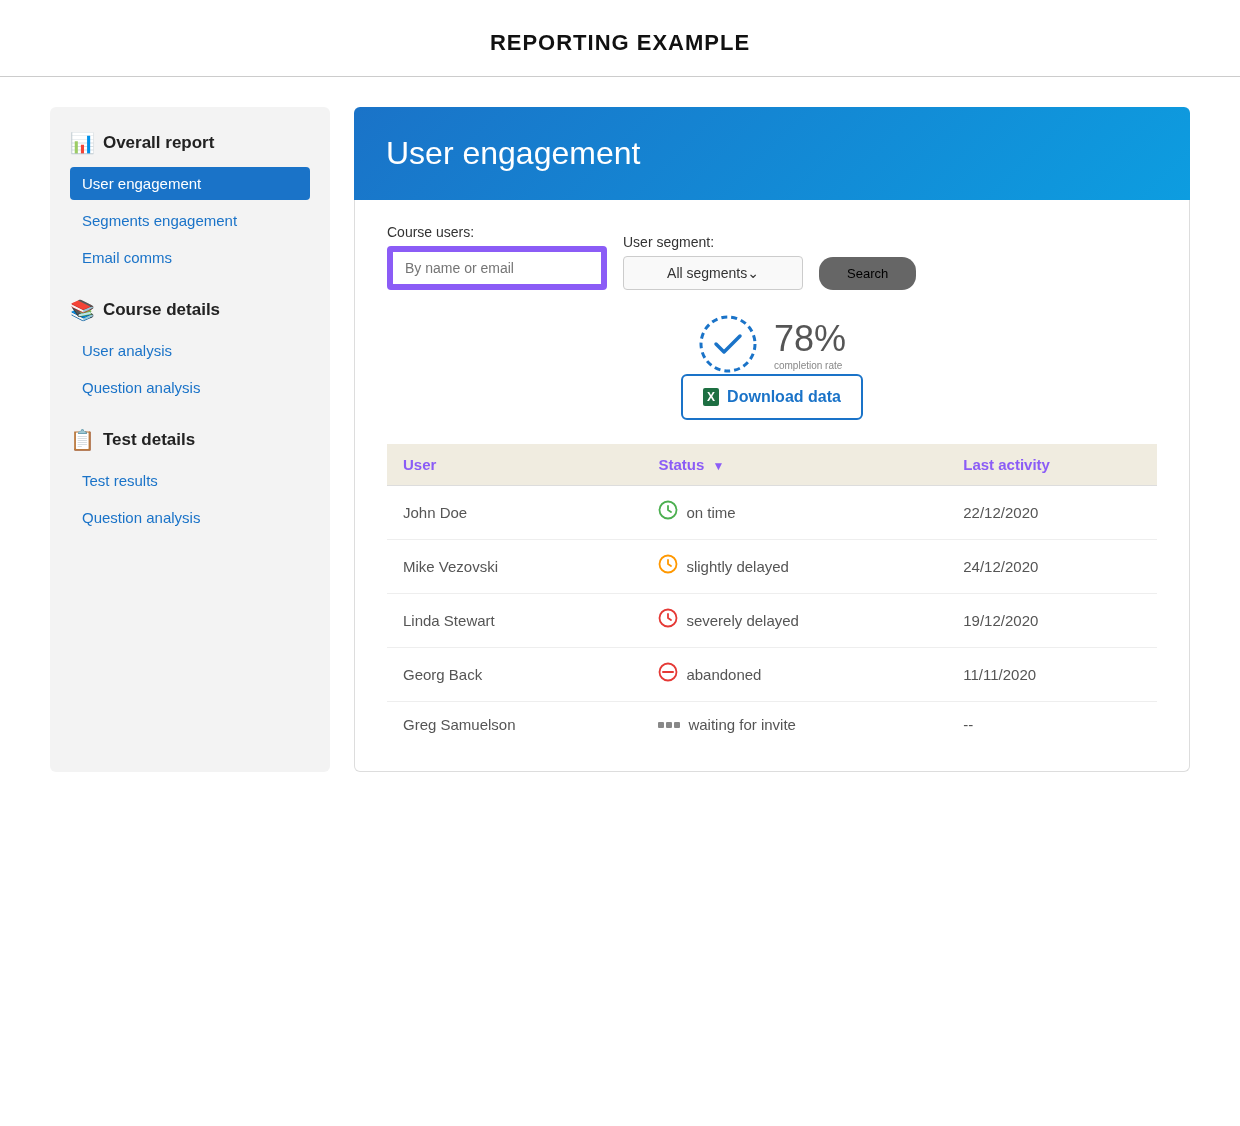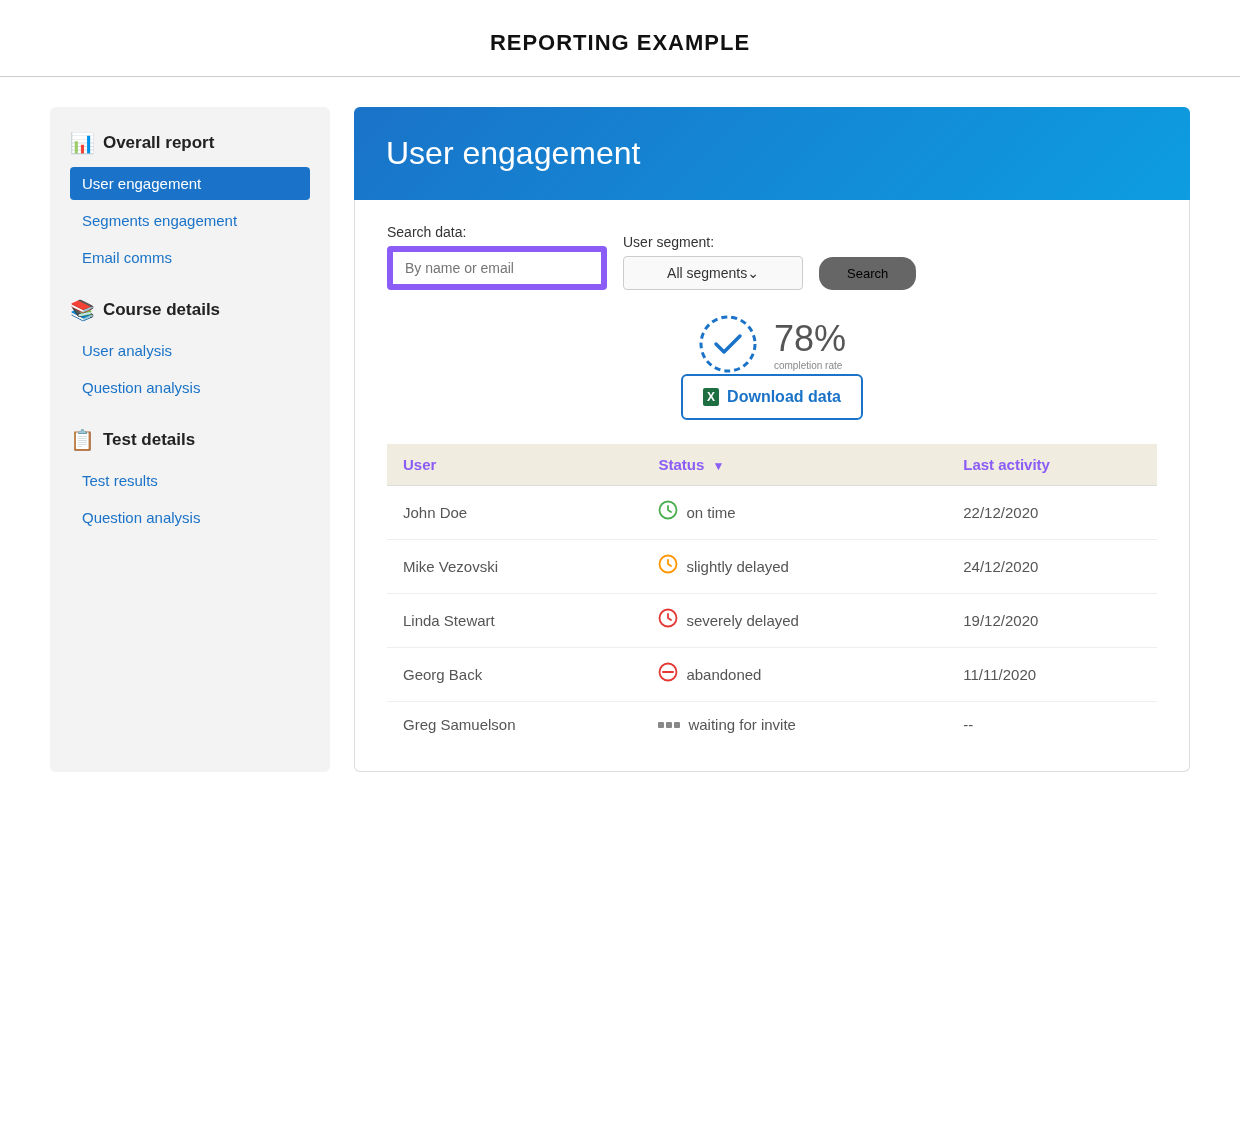--- a/index.html
+++ b/index.html
@@ -321,21 +321,21 @@
   <main class="main-content">
 
     <div class="content-header">
       <h2>User engagement</h2>
     </div>
 
     <div class="content-body">
 
       <div class="search-row">
         <div class="search-field">
-          <label>Search data:</label>
+          <label>Course users:</label>
           <input type="text" placeholder="By name or email" style="">
         </div>
         <div class="segment-field">
           <label>User segment:</label>
           <div class="segment-select">
             <span>All segments</span>
             <span>⌄</span>
           </div>
         </div>
         <button class="search-btn">

